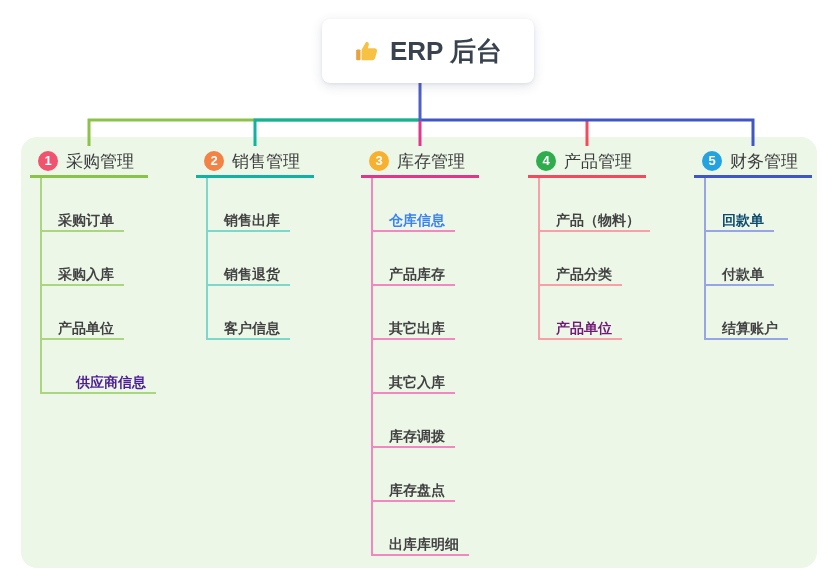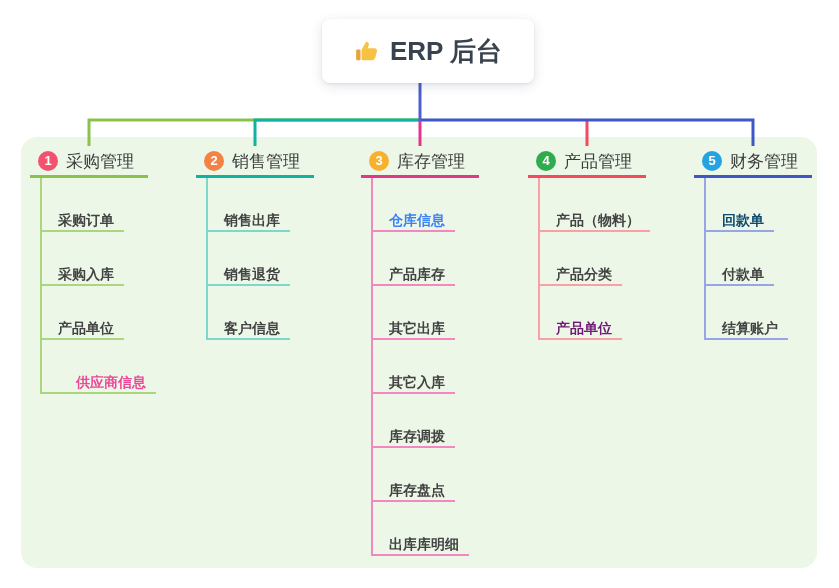--- a/index.html
+++ b/index.html
@@ -89,21 +89,21 @@
       <span class="badge">1</span>
       <span class="branch-label">采购管理</span>
     </div>
     <div class="children">
   <div class="child" style="color: rgb(66, 66, 66);">采购订单</div>
 
   <div class="child" style="color: rgb(66, 66, 66);">采购入库</div>
 
   <div class="child" style="color: rgb(66, 66, 66);">产品单位</div>
 
-  <div class="child" style="color: #ec4899; padding-left: 36px;">供应商信息</div>
+  <div class="child" style="color: #4c1d95; padding-left: 36px;">供应商信息</div>
 </div>
   </div>
 
   <div class="branch" style="--main: #10b2a2; --light: #7fd6cb; --badge: #f28344;">
     <div class="branch-header">
       <span class="badge">2</span>
       <span class="branch-label">销售管理</span>
     </div>
     <div class="children">
 

